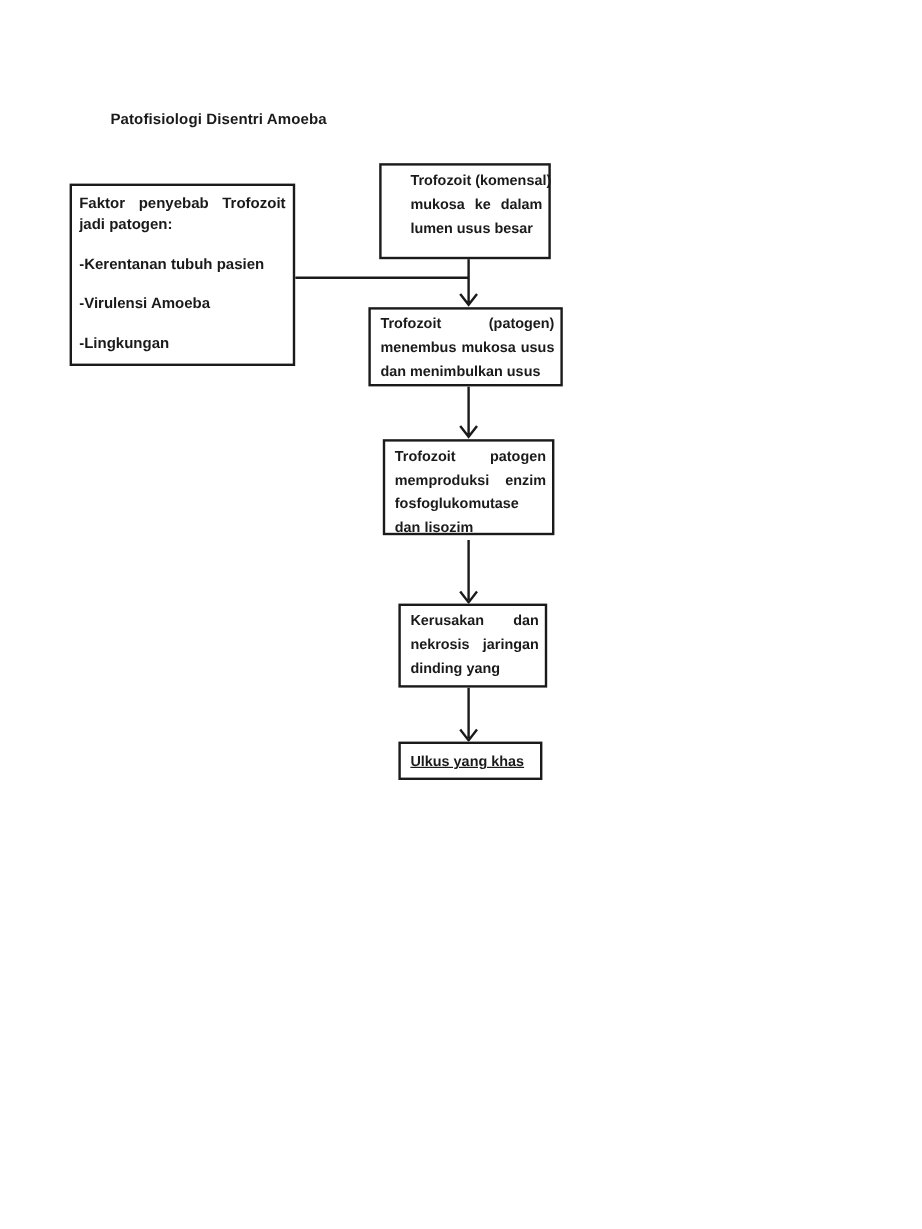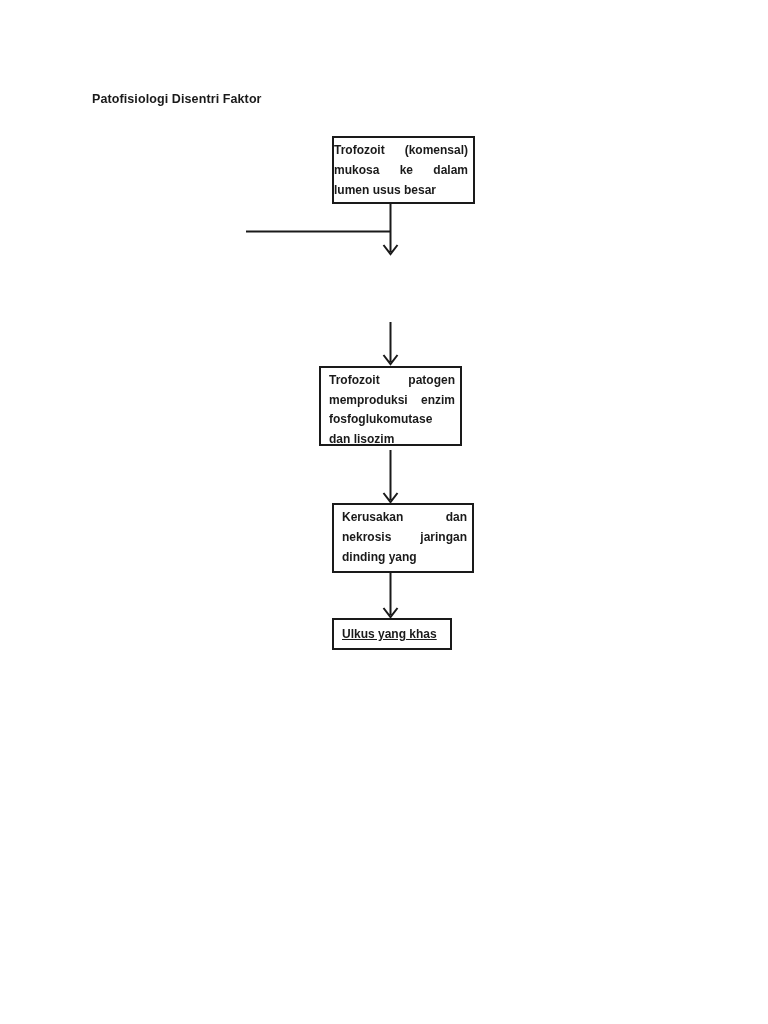--- a/index.html
+++ b/index.html
@@ -38,60 +38,72 @@
   }
   
   .factor-box {
     left: 58px; top: 153px; width: 188px; height: 152px;
     padding: 6px 6px 0 6px;
     font-size: 12.5px;
   }
   .factor-box .ln { line-height: 17.5px; }
   .factor-box .bullet { margin-top: 15.5px; }
   
-  .node-komensal  { left: 332px; top: 136px; width: 143px; height: 68px; padding: 2px 5px 0 0; }
+  .node-komensal  { left: 316px; top: 136px; width: 143px; height: 80px; padding: 2px 5px 0 24px; }
   .node-patogen   { left: 307px; top: 256px; width: 162px; height: 66px; padding: 1px 5px 0 8px; }
   .node-enzim     { left: 319px; top: 366px; width: 143px; height: 80px; padding: 3px 5px 0 8px; }
   .node-enzim .ln { line-height: 19.5px; }
-  .node-kerusakan { left: 332px; top: 503px; width: 142px; height: 70px; padding: 2px 5px 0 8px; }
+  .node-kerusakan { left: 332px; top: 503px; width: 124px; height: 70px; padding: 2px 5px 0 8px; }
   .node-ulkus     { left: 332px; top: 618px; width: 120px; height: 32px; padding: 4px 5px 0 8px; text-decoration: underline; }
   .arrow-layer {
     position: absolute;
     left: 0; top: 0;
     width: 768px; height: 700px;
     pointer-events: none;
   }
   .arrow-layer path {
     stroke: #1a1a1a;
     stroke-width: 2;
     fill: none;
   }
 </style>
 </head>
 <body>
 
 <div class="page">
 
-  <div class="doc-title">Patofisiologi Disentri Faktor</div>
+  <div class="doc-title">Patofisiologi Disentri Amoeba</div>
 
   <svg class="arrow-layer" viewBox="0 0 768 700">
     <path d="M246 231.5 H 390"></path>
     <path d="M390.5 204 V 252 M383.5 245 L390.5 254 L397.5 245"></path>
     <path d="M390.5 322 V 362 M383.5 355 L390.5 364 L397.5 355"></path>
     <path d="M390.5 450 V 500 M383.5 493 L390.5 502 L397.5 493"></path>
     <path d="M390.5 573 V 615 M383.5 608 L390.5 617 L397.5 608"></path>
   </svg>
 
+  <div class="node factor-box">
+    <div class="ln jl">Faktor penyebab Trofozoit</div>
+    <div class="ln">jadi patogen:</div>
+    <div class="ln bullet">-Kerentanan tubuh pasien</div>
+    <div class="ln bullet">-Virulensi Amoeba</div>
+    <div class="ln bullet">-Lingkungan</div>
+  </div>
 
   <div class="node node-komensal">
     <div class="ln jl">Trofozoit (komensal)</div>
     <div class="ln jl">mukosa ke dalam</div>
     <div class="ln">lumen usus besar</div>
   </div>
 
+  <div class="node node-patogen">
+    <div class="ln jl">Trofozoit (patogen)</div>
+    <div class="ln jl">menembus mukosa usus</div>
+    <div class="ln">dan menimbulkan usus</div>
+  </div>
 
   <div class="node node-enzim">
     <div class="ln jl">Trofozoit patogen</div>
     <div class="ln jl">memproduksi enzim</div>
     <div class="ln">fosfoglukomutase</div>
     <div class="ln">dan lisozim</div>
   </div>
 
   <div class="node node-kerusakan">
     <div class="ln jl">Kerusakan dan</div>

